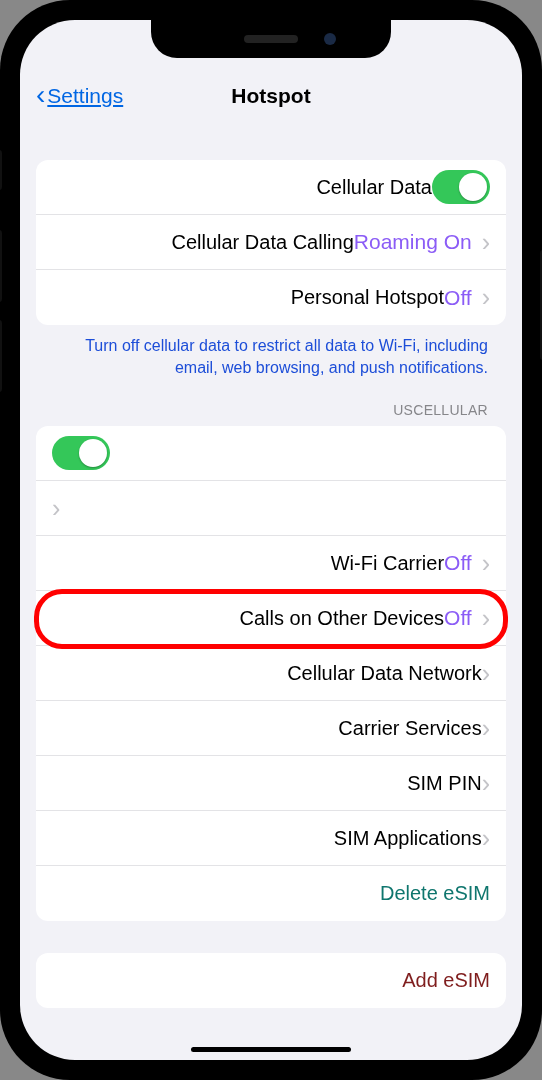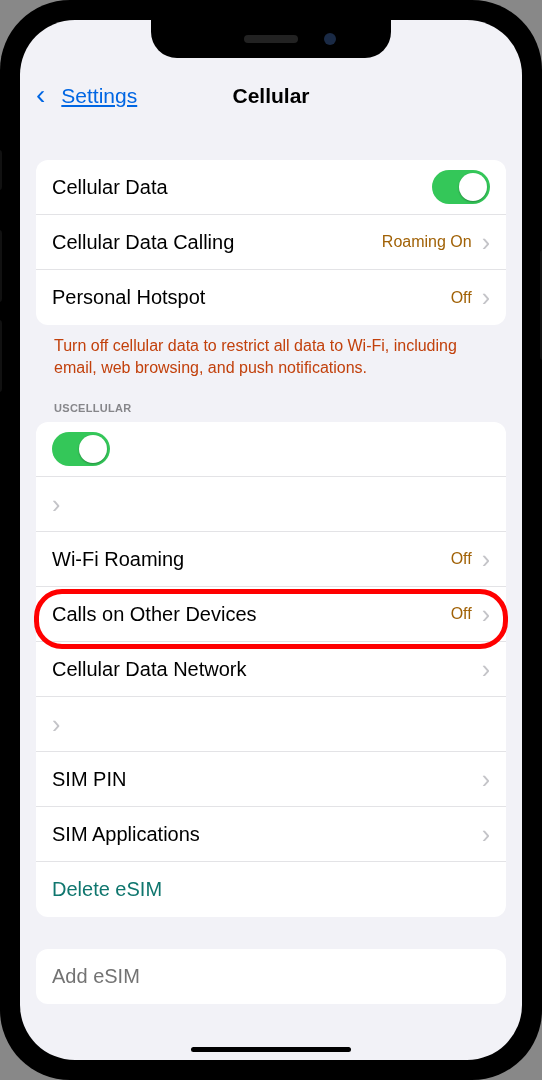--- a/index.html
+++ b/index.html
@@ -36,47 +36,47 @@
     
     .navheader{
       height:52px; display:flex; align-items:center; justify-content:center; position:relative;
       border-bottom:0;
     }
     .back{
       position:absolute; left:16px; display:flex; align-items:center; gap:2px;
       color:#0066e3; font-size:21px;
     }
     .back .chev{ font-size:28px; line-height:1; font-weight:400; margin-top:-2px; }
-    .back .lbl{ text-decoration:underline;margin-left:14px; }
+    .back .lbl{ text-decoration:underline; }
     .title{ font-size:21px; font-weight:600; color:#000; }
     
-    .content{ padding:0 16px; height:calc(100% - 102px); overflow:hidden; }
+    .content{ padding:0 16px; height:calc(100% - 102px); overflow:hidden;text-align:right; }
     .gap{ height:38px; }
     .group{ background:#fff; border-radius:12px; overflow:hidden; }
     .row{
       min-height:55px; display:flex; align-items:center; padding:0 16px;
       border-bottom:1px solid #e3e3e6; font-size:20px; color:#000; position:relative;
     }
     .row:last-child{ border-bottom:none; }
     .row .label{ flex:1; }
-    .row .value{ color:#a16207; font-size:16px; margin-right:10px; }
+    .row .value{ color:#8b5cf6; font-size:21px; margin-right:10px; }
     .row .chevron{ color:#c4c4c8; font-size:25px; line-height:1; font-weight:300; }
     .row.danger .label{ color:#0f766e; }
-    .row.link .label{ color:#737373; }
+    .row.link .label{ color:#7f1d1d; }
     
     .toggle{
       width:58px; height:34px; background:#34c759; border-radius:17px; position:relative;
     }
     .toggle::after{
       content:""; position:absolute; right:3px; top:3px; width:28px; height:28px;
       background:#fff; border-radius:50%; box-shadow:0 1px 2px rgba(0,0,0,.3);
     }
     
-    .footer-text{ padding:10px 18px 0; font-size:16px; color:#c2410c; line-height:1.35; }
-    .section-header{ padding:24px 18px 8px; font-size:11px; color:#86868a; letter-spacing:0.3px;font-weight:bold; }
+    .footer-text{ padding:10px 18px 0; font-size:16px; color:#1d4ed8; line-height:1.35; }
+    .section-header{ padding:24px 18px 8px; font-size:14px; color:#86868a; letter-spacing:0.3px; }
     
     .highlight{
       position:absolute; border:5px solid #ff0000; border-radius:28px;
       left:14px; right:14px; top:569px; height:60px; pointer-events:none; z-index:40;
     }
     
     .home-ind{
       position:absolute; bottom:8px; left:50%; transform:translateX(-50%);
       width:160px; height:5px; background:#000; border-radius:3px; z-index:30;
     }
@@ -112,21 +112,21 @@
             </svg>
         </span>
       </div>
     </div>
 
     <div class="navheader">
       <div class="back">
         <span class="chev">‹</span>
         <span class="lbl">Settings</span>
       </div>
-      <div class="title">Cellular</div>
+      <div class="title">Hotspot</div>
     </div>
 
     <div class="content">
       <div class="gap"></div>
 
       <div class="group">
         <div class="row">
           <span class="label">Cellular Data</span>
           <div class="toggle"></div>
         </div>
@@ -146,34 +146,35 @@
       <div class="section-header">USCELLULAR</div>
 
       <div class="group">
         <div class="row">
           <div class="toggle"></div>
         </div>
         <div class="row">
           <span class="chevron">›</span>
         </div>
         <div class="row">
-          <span class="label">Wi-Fi Roaming</span>
+          <span class="label">Wi-Fi Carrier</span>
           <span class="value">Off</span>
           <span class="chevron">›</span>
         </div>
         <div class="row">
           <span class="label">Calls on Other Devices</span>
           <span class="value">Off</span>
           <span class="chevron">›</span>
         </div>
         <div class="row">
           <span class="label">Cellular Data Network</span>
           <span class="chevron">›</span>
         </div>
         <div class="row">
+          <span class="label">Carrier Services</span>
           <span class="chevron">›</span>
         </div>
         <div class="row">
           <span class="label">SIM PIN</span>
           <span class="chevron">›</span>
         </div>
         <div class="row">
           <span class="label">SIM Applications</span>
           <span class="chevron">›</span>
         </div>

